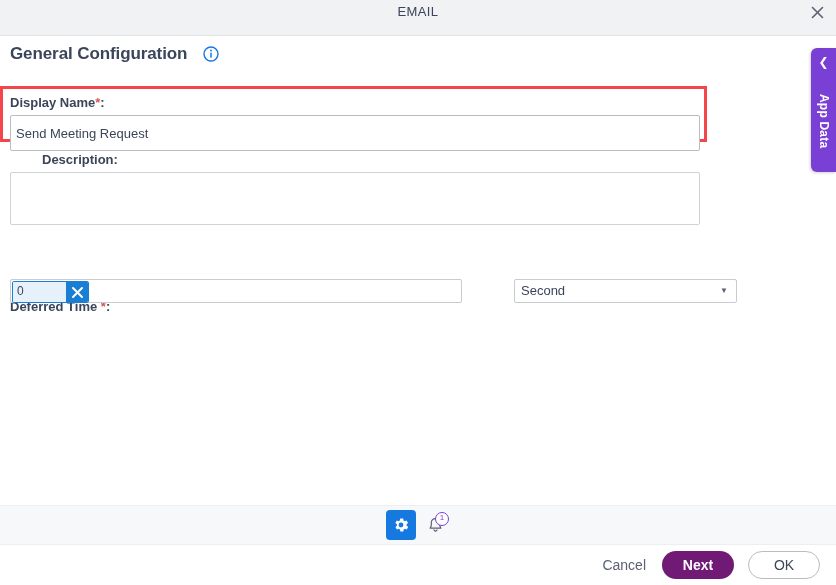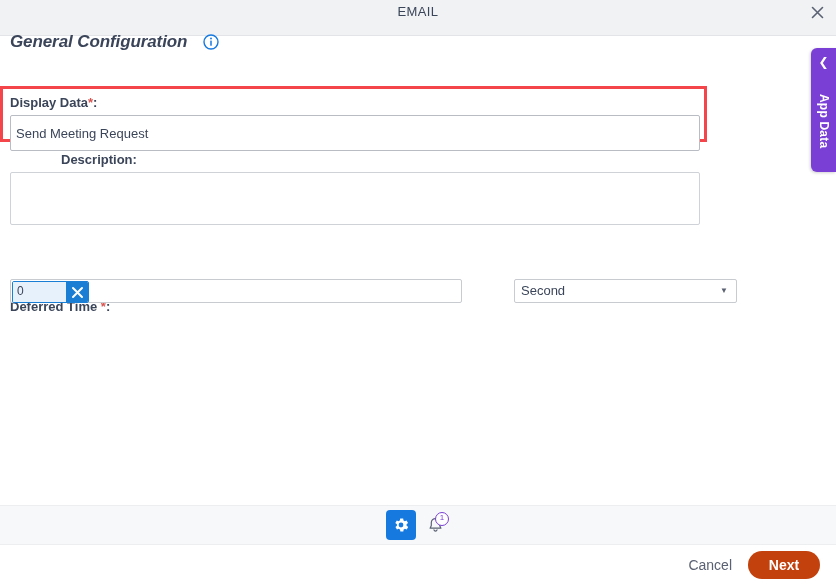--- a/index.html
+++ b/index.html
@@ -44,26 +44,25 @@
     display: flex;
     align-items: center;
     justify-content: center;
     cursor: pointer;
   }
   .titlebar-close svg { display:block; }
 
   
   .page-heading {
     position: absolute;
-    top: 32px;
+    top: 44px;
     left: 10px;
     display: flex;
     align-items: center;
     gap: 16px;
-    font-style: italic;
   }
   .page-heading h1 {
     margin: 0;
     font-size: 17px;
     font-weight: bold;
     color: #3b4559;
     letter-spacing: -0.1px;
   }
   .info-icon {
     width: 16px; height: 16px;
@@ -118,21 +117,21 @@
     font-size: 13px;
     color: #3b4559;
     padding: 17px 5px;
     background: #ffffff;
     outline: none;
   }
 
   .lbl-description {
     position: absolute;
     top: 66px;
-    left: 25px;
+    left: 6px;
     padding-left: 36px;
   }
   .textarea-description {
     position: absolute;
     top: 86px;
     left: 10px;
     width: 690px;
     height: 53px;
     box-sizing: border-box;
     border: 1px solid #cfd2d6;
@@ -328,21 +327,21 @@
   .btn-link {
     font-size: 14px;
     color: #5a6172;
     cursor: pointer;
     background: none;
     border: none;
     font-family: "Liberation Sans", sans-serif;
     padding: 4px 2px;
   }
   .btn-primary {
-    background: #c2410c;
+    background: #701a75;
     color: #ffffff;
     border: none;
     border-radius: 14px;
     height: 28px;
     min-width: 72px;
     font-size: 14px;
     font-weight: bold;
     cursor: pointer;
     font-family: "Liberation Sans", sans-serif;
   }
@@ -379,21 +378,21 @@
       <rect x="7.25" y="6.6" width="1.5" height="5.2" rx="0.5" fill="#1579e0"></rect>
     </svg>
   </span>
 </div>
 
 <div class="form-area">
 
   <div class="highlight-box"></div>
 
   <label class="field-label lbl-display-name">
-    <span>Display Data</span><span class="req-star">*</span><span>:</span>
+    <span>Display Name</span><span class="req-star">*</span><span>:</span>
   </label>
   <input class="input-display-name" type="text" value="Send Meeting Request" style="">
 
   <label class="field-label lbl-description">
     <span>Description</span><span>:</span>
   </label>
   <textarea class="textarea-description" placeholder="" style=""></textarea>
 
   <label class="field-label lbl-deferred-time">
     <span>Deferred Time</span> <span class="req-star">*</span><span>:</span>
@@ -432,13 +431,14 @@
       <path d="M12 3.2a5.3 5.3 0 0 0-5.3 5.3v3.6L5.2 15.4h13.6l-1.5-3.3V8.5A5.3 5.3 0 0 0 12 3.2z" fill="none" stroke="#5a6172" stroke-width="1.5" stroke-linejoin="round"></path>
       <path d="M10.1 17.5a1.95 1.95 0 0 0 3.8 0" fill="none" stroke="#5a6172" stroke-width="1.5" stroke-linecap="round"></path>
     </svg>
     <span class="bell-badge-num">1</span>
   </div>
 </div>
 
 <div class="footer">
   <button class="btn-link">Cancel</button>
   <button class="btn-primary">Next</button>
+  <button class="btn-outline">OK</button>
 </div>
 
 </body></html>

